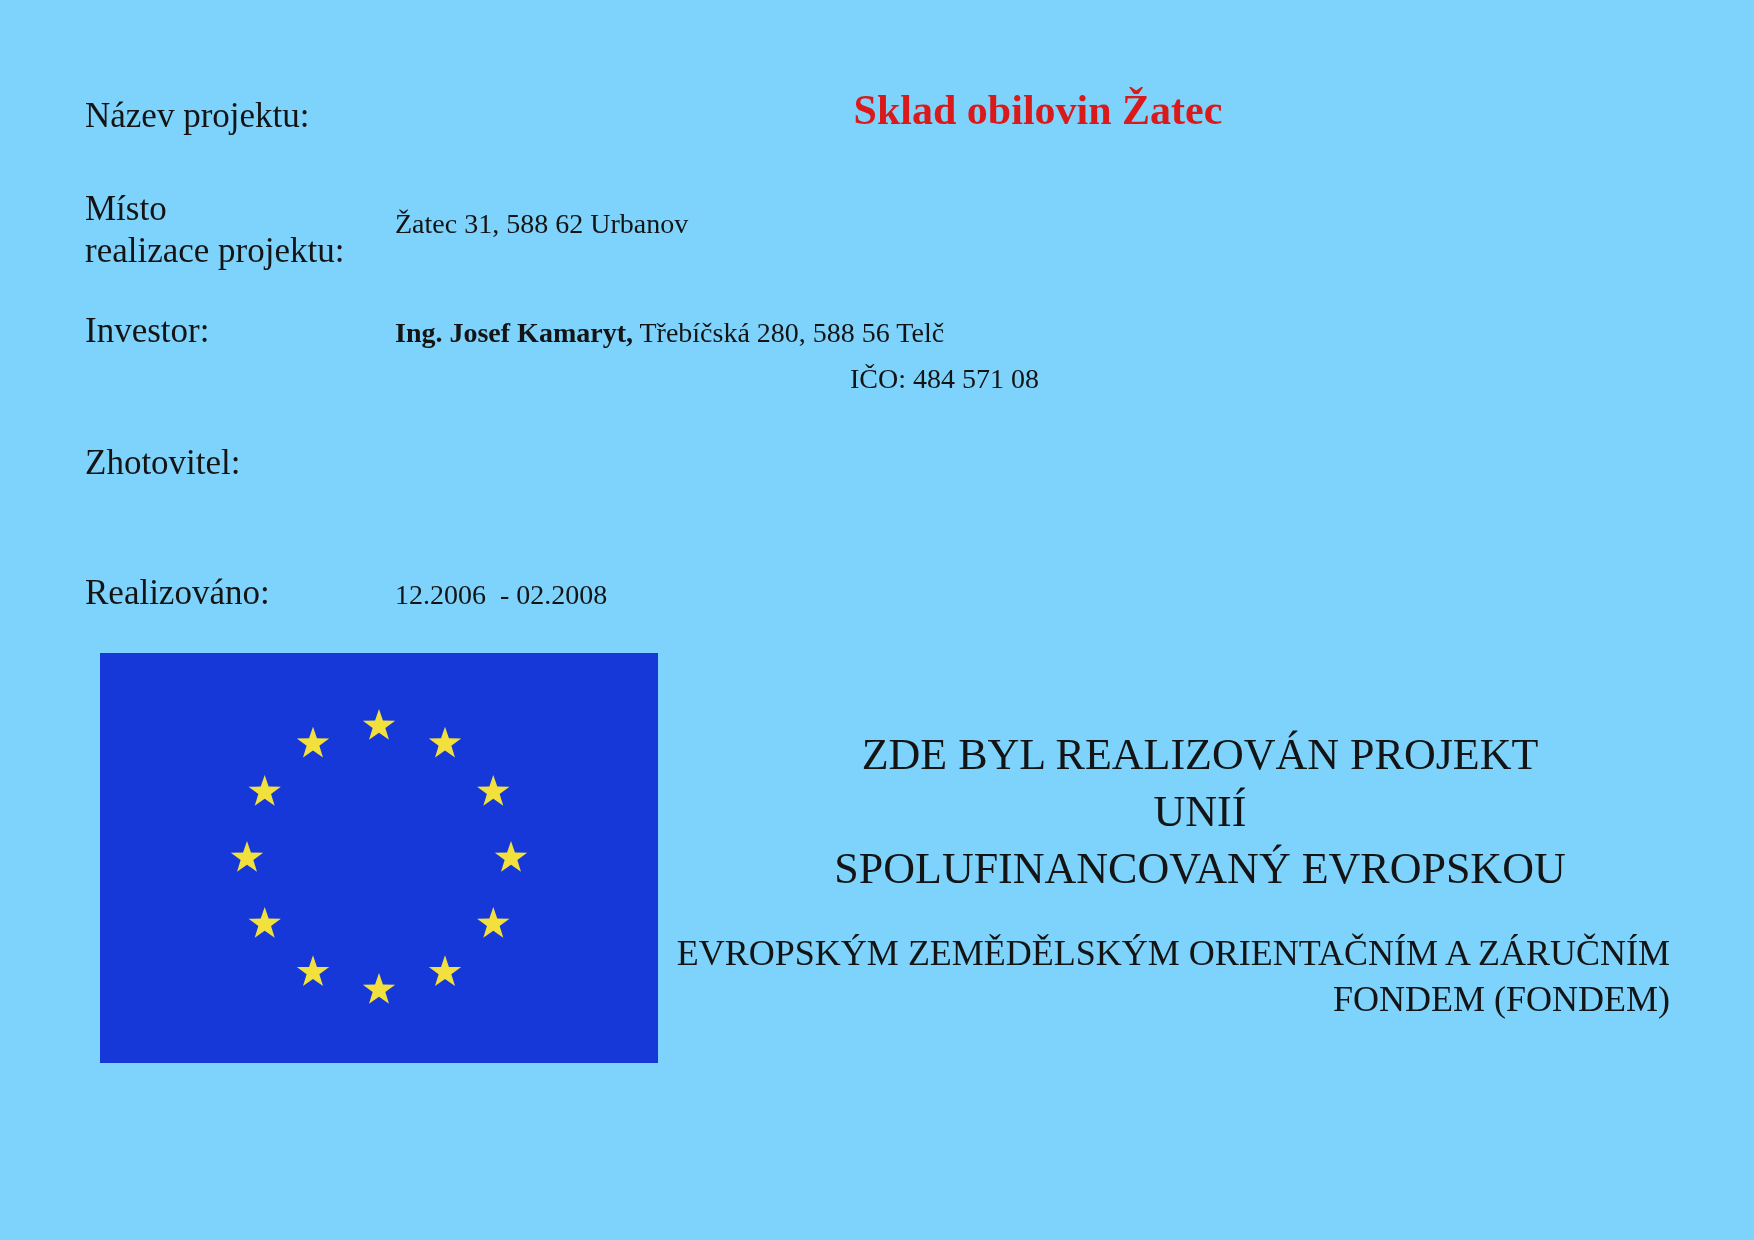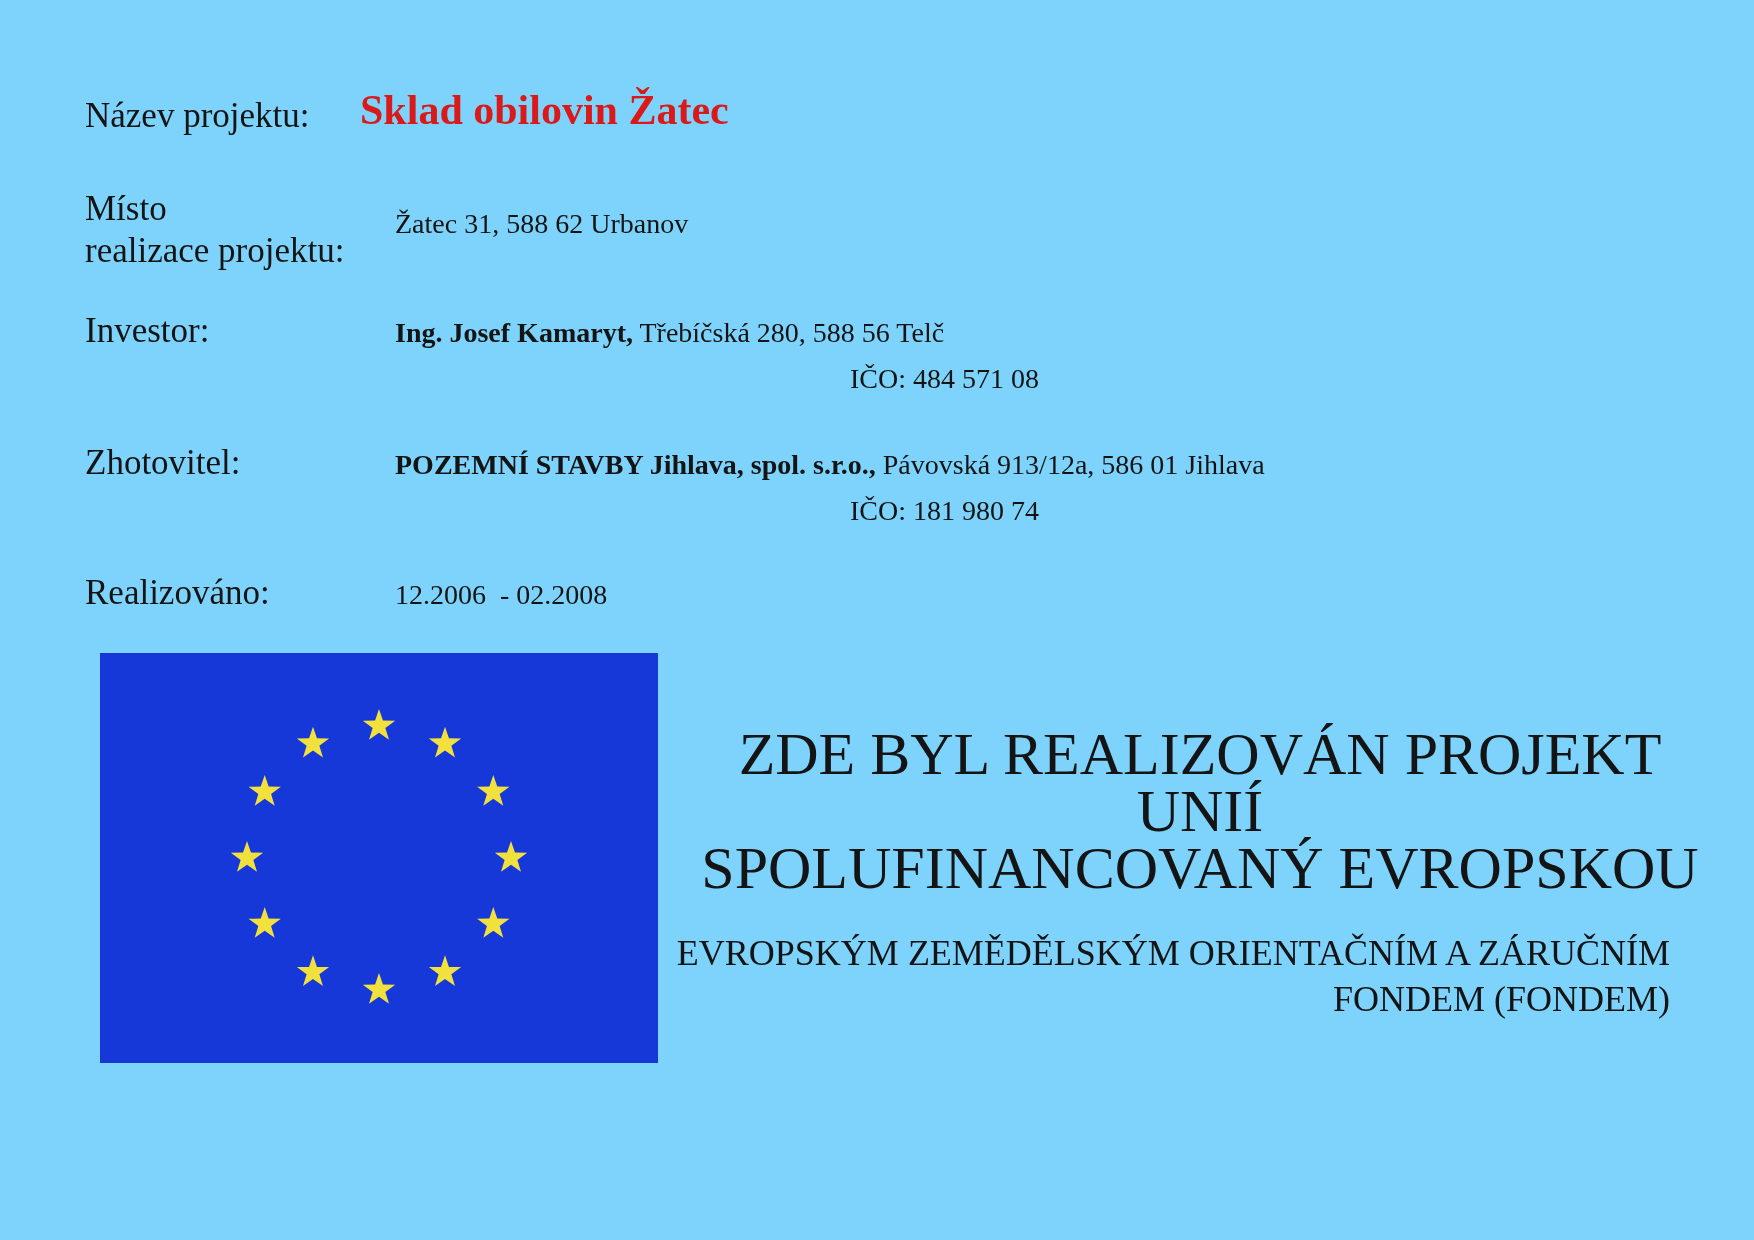--- a/index.html
+++ b/index.html
@@ -24,41 +24,42 @@
     left: 395px;
     font-size: 28px;
     line-height: 46px;
   }
   .bold { font-weight: bold; }
   .project-title {
     position: absolute;
     left: 360px;
     top: 86px;
     width: 1356px;
+    text-align: center;
     font-size: 42px;
     font-weight: bold;
     color: var(--title-red, #da1a1a);
     line-height: 48px;
   }
   .ico-line { padding-left: 455px; }
   .date-value { white-space: pre; }
   .eu-flag {
     position: absolute;
     left: 100px;
     top: 653px;
     width: 558px;
     height: 410px;
   }
   .eu-heading {
     position: absolute;
     left: 660px;
     top: 726px;
     width: 1080px;
     text-align: center;
-    font-size: 60px;
+    font-size: 44px;
     line-height: 57px;
   }
   .eu-heading span { display: block; }
   .eu-fund {
     position: absolute;
     left: 660px;
     top: 930px;
     width: 1010px;
     text-align: right;
     font-size: 36px;
@@ -78,24 +79,20 @@
 realizace projektu:</div>
   <div class="field-value" style="top:201px">Žatec 31, 588 62 Urbanov</div>
 
   <div class="field-label" style="top:310px">Investor:</div>
   <div class="field-value" style="top:310px">
     <div><span class="bold">Ing. Josef Kamaryt,</span><span> Třebíčská 280, 588 56 Telč</span></div>
     <div class="ico-line">IČO: 484 571 08</div>
   </div>
 
   <div class="field-label" style="top:442px">Zhotovitel:</div>
-  <div class="field-value" style="top:442px">
-    <div><span class="bold">POZEMNÍ STAVBY Jihlava, spol. s.r.o.,</span><span> Pávovská 913/12a, 586 01 Jihlava</span></div>
-    <div class="ico-line">IČO: 181 980 74</div>
-  </div>
 
   <div class="field-label" style="top:572px">Realizováno:</div>
   <div class="field-value date-value" style="top:572px">12.2006  - 02.2008</div>
 
   <svg class="eu-flag" viewBox="0 0 558 410">
     <defs>
       <polygon id="star" points="0,-17 3.94,-5.42 16.17,-5.25 6.37,2.07 9.99,13.75 0,6.7 -9.99,13.75 -6.37,2.07 -16.17,-5.25 -3.94,-5.42" fill="var(--star-yellow, #f2e13c)"></polygon>
     </defs>
     <rect x="0" y="0" width="558" height="410" fill="var(--flag-blue, #1738d8)"></rect>
     <g>

